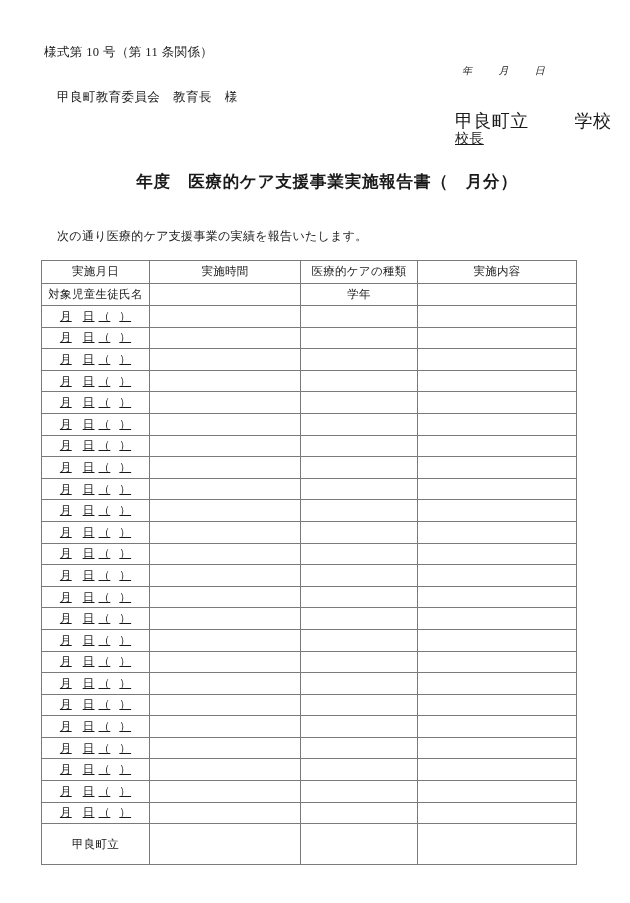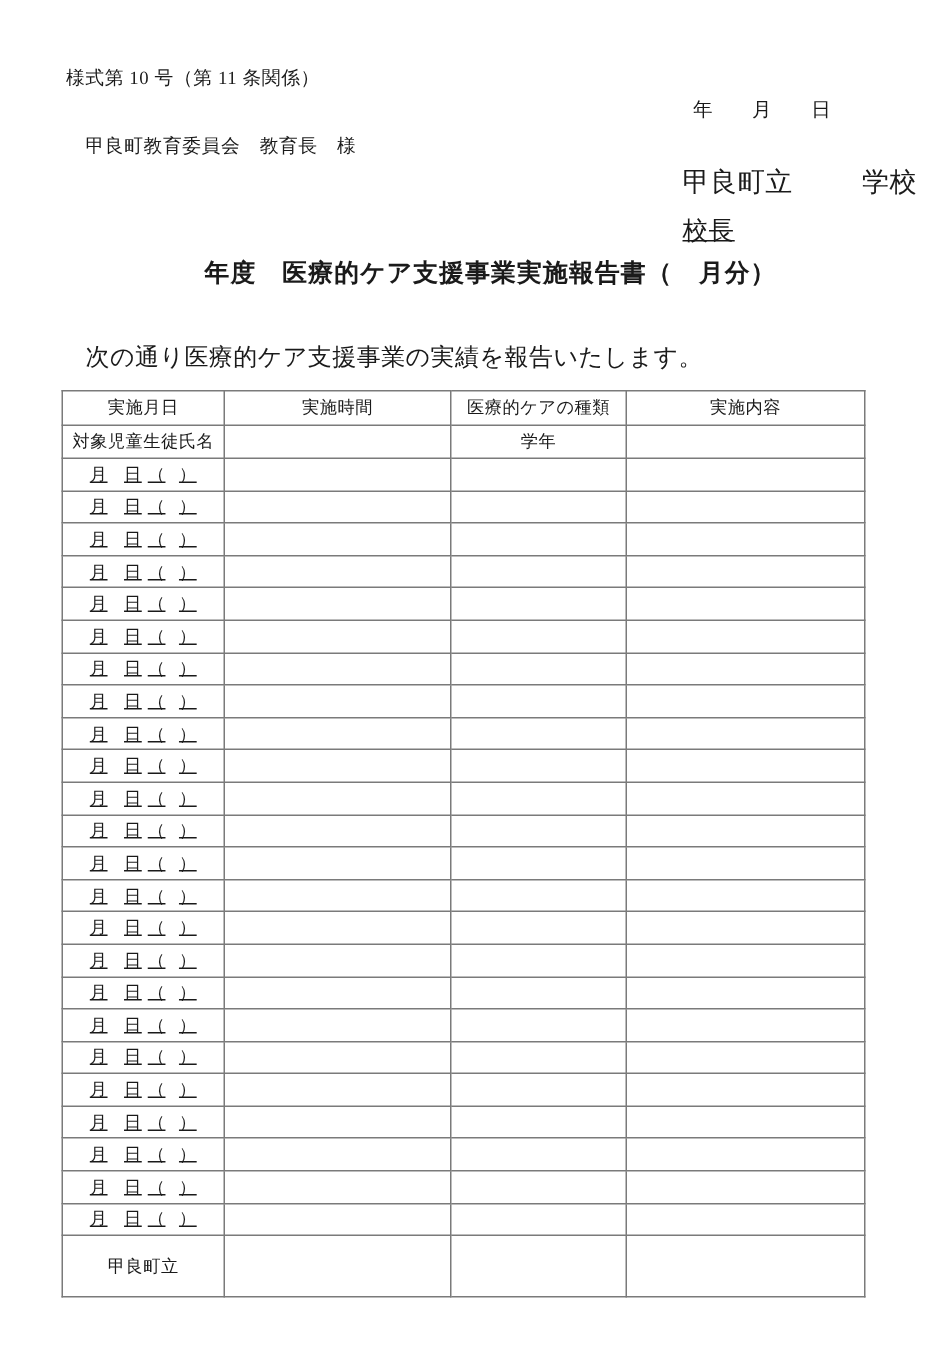--- a/index.html
+++ b/index.html
@@ -30,23 +30,24 @@
     top: 44px;
     font-size: 12.5px;
     letter-spacing: 0.4px;
     white-space: nowrap;
   }
 
   .date-line {
     position: absolute;
     left: 462px;
     top: 64px;
-    font-size: 13px;
-    white-space: nowrap;
-    letter-spacing: 0.4px;
+    font-size: 10px;
+    white-space: nowrap;
+    letter-spacing: 0.4px;
+    font-style: italic;
   }
   .date-line .gap { display: inline-block; width: 26px; }
 
   .addressee {
     position: absolute;
     left: 57px;
     top: 89px;
     font-size: 12.5px;
     white-space: nowrap;
     letter-spacing: 0.4px;
@@ -59,22 +60,22 @@
     top: 109px;
     font-size: 18px;
     white-space: nowrap;
     letter-spacing: 0.4px;
   }
   .school-line .gap { display: inline-block; width: 46px; }
 
   .principal-line {
     position: absolute;
     left: 455px;
-    top: 142px;
-    font-size: 17px;
+    top: 130px;
+    font-size: 14px;
     white-space: nowrap;
     letter-spacing: 0.4px;
     text-decoration: underline;
   }
 
   .doc-title {
     position: absolute;
     left: 0;
     top: 171px;
     width: 630px;
@@ -83,21 +84,21 @@
     font-weight: bold;
     letter-spacing: 0.8px;
     white-space: nowrap;
     margin-left: 12px;
   }
 
   .intro {
     position: absolute;
     left: 57px;
     top: 228px;
-    font-size: 16px;
+    font-size: 12px;
     letter-spacing: 0.3px;
     white-space: nowrap;
   }
 
   
   .report-table {
     position: absolute;
     left: 41px;
     top: 260px;
     width: 535px;

